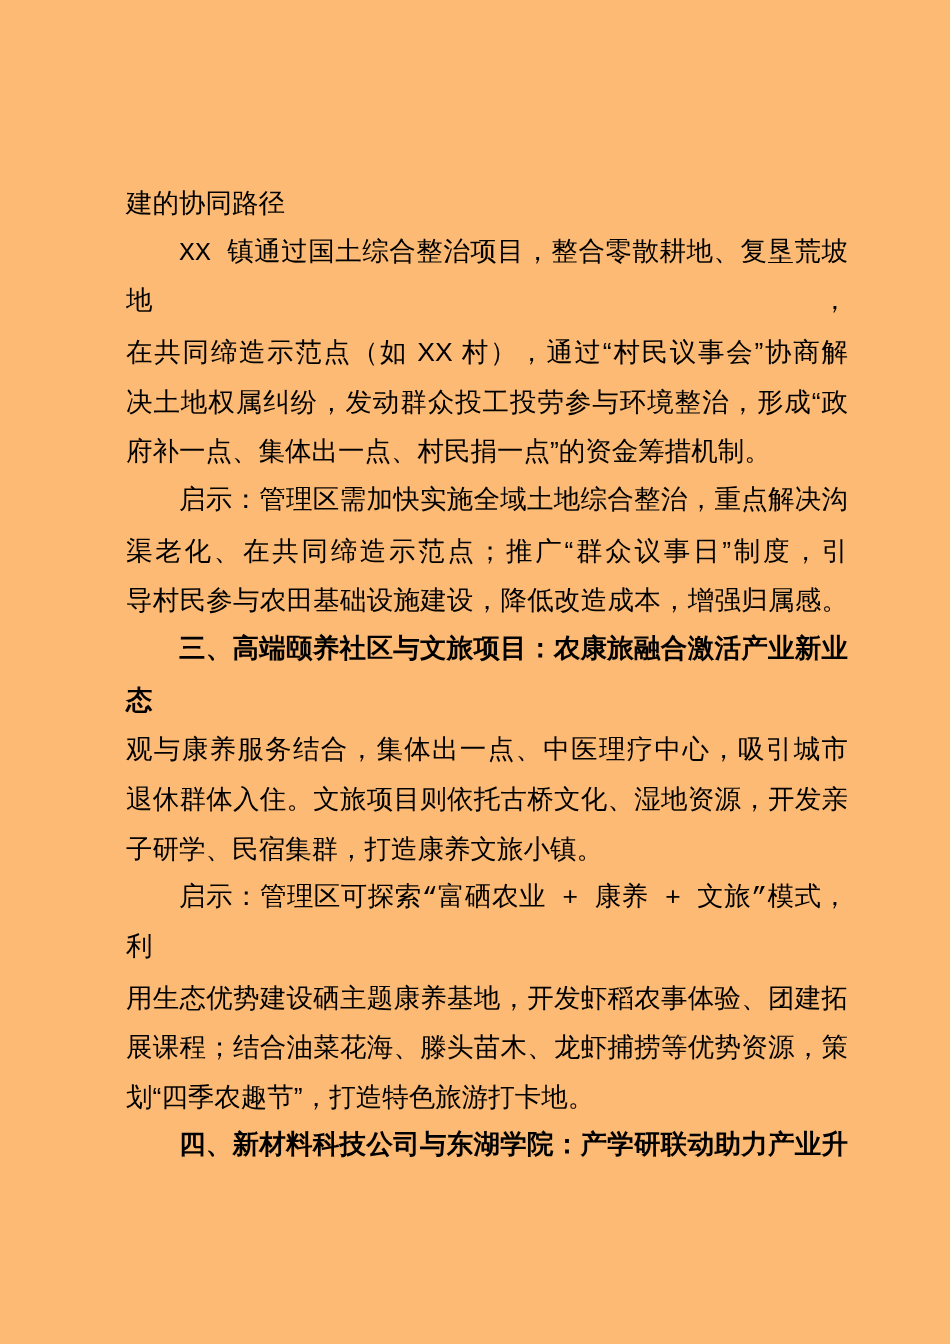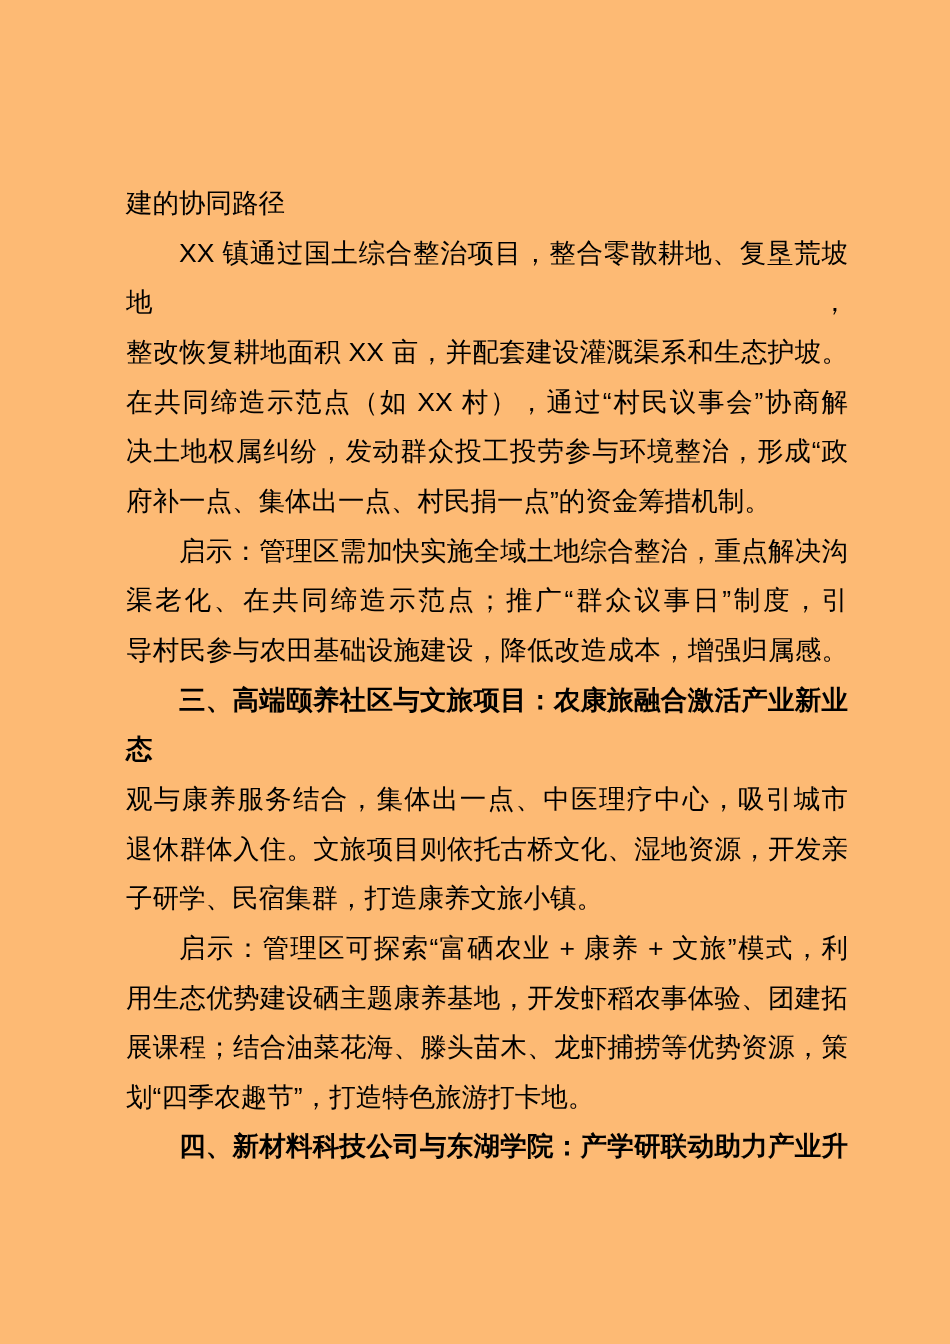--- a/index.html
+++ b/index.html
@@ -31,33 +31,33 @@
   .line {
     min-height: 49.65px;
     text-align: left;
   }
   .line.fill {
     text-align: justify;
     text-align-last: justify;
   }
   .line.indent {
     text-indent: 53px;
+    font-family: Liberation Mono, monospace;
   }
   .line.bold {
     font-weight: 700;
   }
 </style>
 </head>
 <body>
 
 <div class="page" style="background: #fdba74;">
   <div class="text-block" style="color: rgb(0, 0, 0);">
       <div class="line">建的协同路径</div>
       <div class="line fill indent">XX 镇通过国土综合整治项目，整合零散耕地、复垦荒坡地，</div>
-      <div class="line fill">整改恢复耕地面积 XX 亩，并配套建设灌溉渠系和生态护坡。</div>
       <div class="line fill">在共同缔造示范点（如 XX 村），通过“村民议事会”协商解</div>
       <div class="line fill">决土地权属纠纷，发动群众投工投劳参与环境整治，形成“政</div>
       <div class="line">府补一点、集体出一点、村民捐一点”的资金筹措机制。</div>
       <div class="line fill indent">启示：管理区需加快实施全域土地综合整治，重点解决沟</div>
       <div class="line fill">渠老化、在共同缔造示范点；推广“群众议事日”制度，引</div>
       <div class="line fill">导村民参与农田基础设施建设，降低改造成本，增强归属感。</div>
       <div class="line fill indent bold">三、高端颐养社区与文旅项目：农康旅融合激活产业新业</div>
       <div class="line bold">态</div>
       <div class="line fill">观与康养服务结合，集体出一点、中医理疗中心，吸引城市</div>
       <div class="line fill">退休群体入住。文旅项目则依托古桥文化、湿地资源，开发亲</div>

